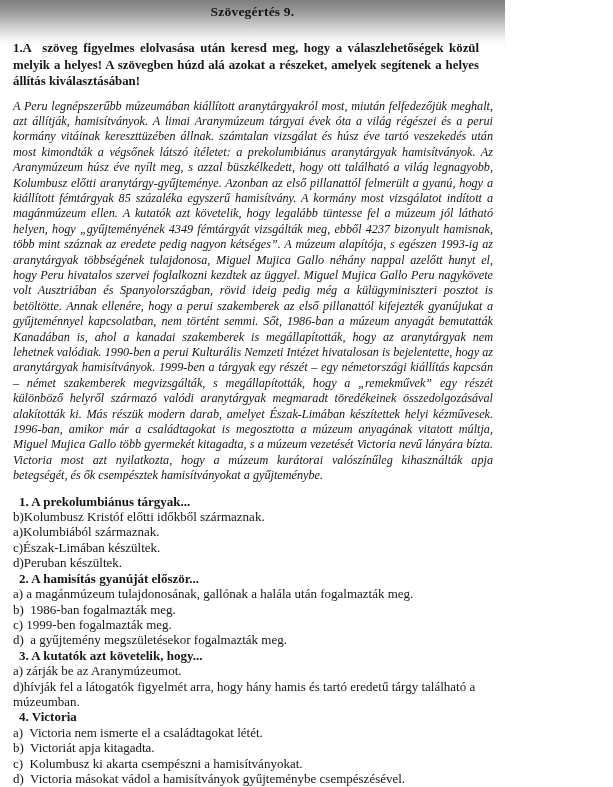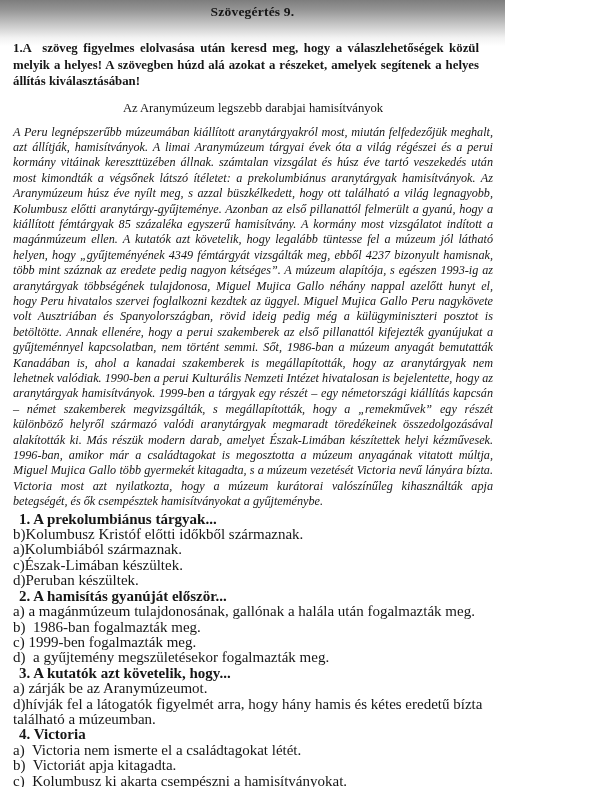--- a/index.html
+++ b/index.html
@@ -45,41 +45,40 @@
     text-align: center;
   }
   .article-body {
     margin: 9px 0 0 0;
     font-size: 12.2px;
     line-height: 15.4px;
     text-align: justify;
     font-style: italic;
   }
   .questions {
-    margin-top: 2px;
-    font-size: 15px;
+    margin-top: 10px;
+    font-size: 13px;
     line-height: 15.4px;
   }
   .q-heading {
     font-weight: bold;
     padding-left: 6px;
     white-space: pre-wrap;
   }
   .q-option {
     white-space: pre-wrap;
   }
 </style>
 </head>
 <body>
 
 <div class="page">
   <h1 class="doc-title">Szövegértés 9.</h1>
   <div class="content">
     <p class="instruction">1.A  szöveg figyelmes elolvasása után keresd meg, hogy a válaszlehetőségek közül melyik a helyes! A szövegben húzd alá azokat a részeket, amelyek segítenek a helyes állítás kiválasztásában!</p>
-    <h2 class="article-title">Az Aranymúzeum legszebb darabjai hamisítványok</h2>
     <p class="article-body">A Peru legnépszerűbb múzeumában kiállított aranytárgyakról most, miután felfedezőjük meghalt, azt állítják, hamisítványok. A limai Aranymúzeum tárgyai évek óta a világ régészei és a perui kormány vitáinak kereszttüzében állnak. számtalan vizsgálat és húsz éve tartó veszekedés után most kimondták a végsőnek látszó ítéletet: a prekolumbiánus aranytárgyak hamisítványok. Az Aranymúzeum húsz éve nyílt meg, s azzal büszkélkedett, hogy ott található a világ legnagyobb, Kolumbusz előtti aranytárgy-gyűjteménye. Azonban az első pillanattól felmerült a gyanú, hogy a kiállított fémtárgyak 85 százaléka egyszerű hamisítvány. A kormány most vizsgálatot indított a magánmúzeum ellen. A kutatók azt követelik, hogy legalább tüntesse fel a múzeum jól látható helyen, hogy „gyűjteményének 4349 fémtárgyát vizsgálták meg, ebből 4237 bizonyult hamisnak, több mint száznak az eredete pedig nagyon kétséges”. A múzeum alapítója, s egészen 1993-ig az aranytárgyak többségének tulajdonosa, Miguel Mujica Gallo néhány nappal azelőtt hunyt el, hogy Peru hivatalos szervei foglalkozni kezdtek az üggyel. Miguel Mujica Gallo Peru nagykövete volt Ausztriában és Spanyolországban, rövid ideig pedig még a külügyminiszteri posztot is betöltötte. Annak ellenére, hogy a perui szakemberek az első pillanattól kifejezték gyanújukat a gyűjteménnyel kapcsolatban, nem történt semmi. Sőt, 1986-ban a múzeum anyagát bemutatták Kanadában is, ahol a kanadai szakemberek is megállapították, hogy az aranytárgyak nem lehetnek valódiak. 1990-ben a perui Kulturális Nemzeti Intézet hivatalosan is bejelentette, hogy az aranytárgyak hamisítványok. 1999-ben a tárgyak egy részét – egy németországi kiállítás kapcsán – német szakemberek megvizsgálták, s megállapították, hogy a „remekművek” egy részét különböző helyről származó valódi aranytárgyak megmaradt töredékeinek összedolgozásával alakították ki. Más részük modern darab, amelyet Észak-Limában készítettek helyi kézművesek. 1996-ban, amikor már a családtagokat is megosztotta a múzeum anyagának vitatott múltja, Miguel Mujica Gallo több gyermekét kitagadta, s a múzeum vezetését Victoria nevű lányára bízta. Victoria most azt nyilatkozta, hogy a múzeum kurátorai valószínűleg kihasználták apja betegségét, és ők csempésztek hamisítványokat a gyűjteménybe.</p>
 
     <section class="questions">
 
       <div class="question">
         <div class="q-heading">1. A prekolumbiánus tárgyak...</div>
         <div class="q-option">b)Kolumbusz Kristóf előtti időkből származnak.</div>
         <div class="q-option">a)Kolumbiából származnak.</div>
         <div class="q-option">c)Észak-Limában készültek.</div>
         <div class="q-option">d)Peruban készültek.</div>
@@ -89,21 +88,21 @@
         <div class="q-heading">2. A hamisítás gyanúját először...</div>
         <div class="q-option">a) a magánmúzeum tulajdonosának, gallónak a halála után fogalmazták meg.</div>
         <div class="q-option">b)  1986-ban fogalmazták meg.</div>
         <div class="q-option">c) 1999-ben fogalmazták meg.</div>
         <div class="q-option">d)  a gyűjtemény megszületésekor fogalmazták meg.</div>
       </div>
 
       <div class="question">
         <div class="q-heading">3. A kutatók azt követelik, hogy...</div>
         <div class="q-option">a) zárják be az Aranymúzeumot.</div>
-        <div class="q-option">d)hívják fel a látogatók figyelmét arra, hogy hány hamis és kétes eredetű bízta található a múzeumban.</div>
+        <div class="q-option">d)hívják fel a látogatók figyelmét arra, hogy hány hamis és tartó eredetű tárgy található a múzeumban.</div>
       </div>
 
       <div class="question">
         <div class="q-heading">4. Victoria</div>
         <div class="q-option">a)  Victoria nem ismerte el a családtagokat létét.</div>
         <div class="q-option">b)  Victoriát apja kitagadta.</div>
         <div class="q-option">c)  Kolumbusz ki akarta csempészni a hamisítványokat.</div>
         <div class="q-option">d)  Victoria másokat vádol a hamisítványok gyűjteménybe csempészésével.</div>
       </div>
 

